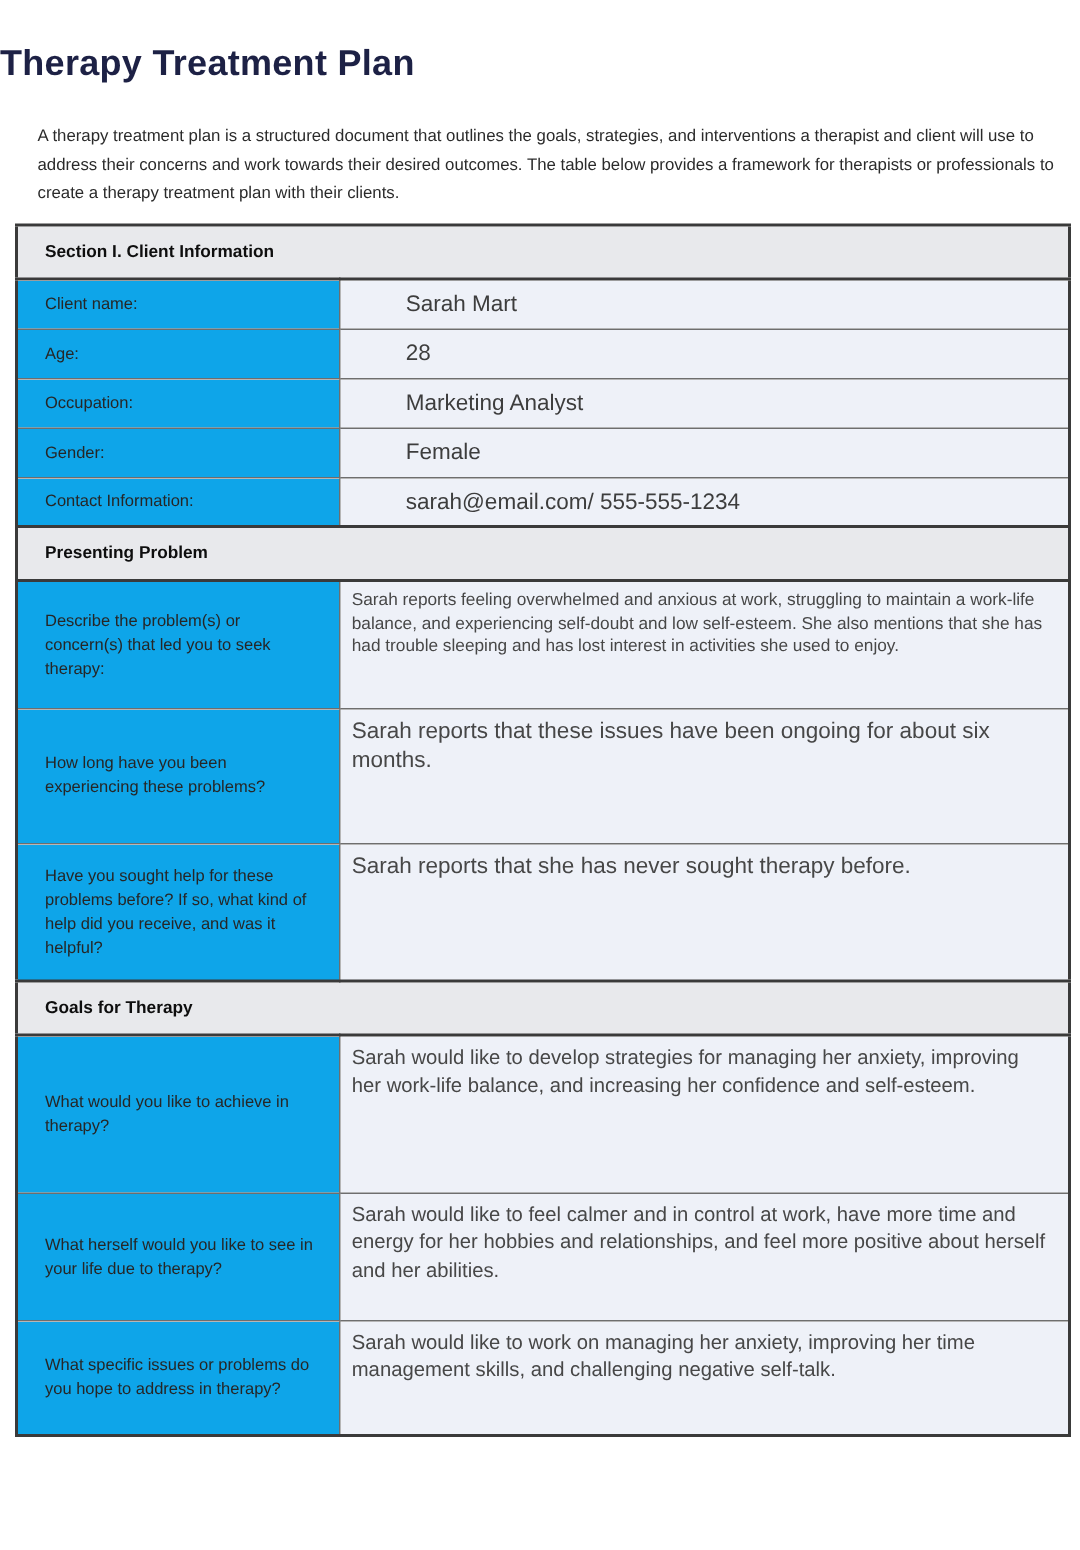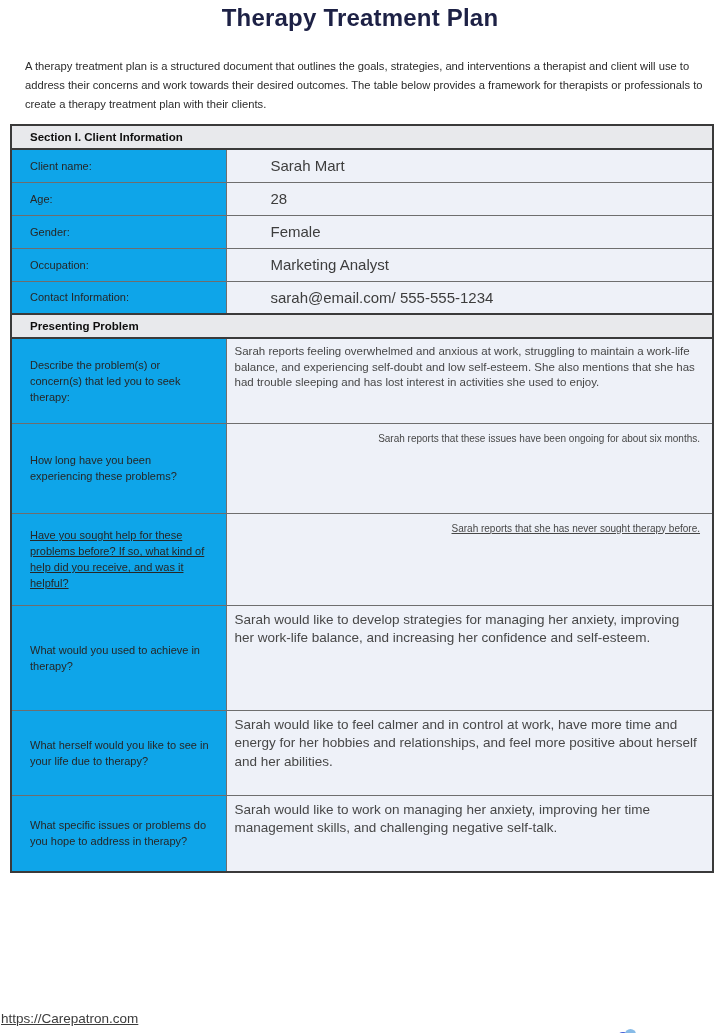--- a/index.html
+++ b/index.html
@@ -16,22 +16,22 @@
   html,body{width:720px;height:1033px;}
   body{
     background:#ffffff;
     font-family:"Liberation Sans", sans-serif;
     color:#222;
     overflow:hidden;
   }
   .page{position:relative;width:720px;height:1033px;background:#fff;}
 
   .page-title{
-    margin-top:4px;
-    text-align:center;
+    margin-top:29px;
+    text-align:left;
     font-size:24px;
     font-weight:bold;
     color:var(--title-color);
     letter-spacing:0.2px;
   }
 
   .intro{
     margin:25px 18px 0 25px;
     width:680px;
     font-size:11.2px;
@@ -47,21 +47,21 @@
     border:2px solid var(--border-dark);
   }
   table.plan td{
     border:1px solid var(--border-light);
     overflow:hidden;
   }
   col.c-label{width:215px;}
   col.c-value{width:487px;}
 
   tr.sec-row td{
-    height:24px;
+    height:36px;
     background:var(--section-header-bg);
     font-weight:bold;
     font-size:11.5px;
     color:#0e0e0e;
     padding-left:18px;
     vertical-align:middle;
     border-top:2px solid var(--border-dark);
     border-bottom:2px solid var(--border-dark);
   }
 
@@ -79,28 +79,28 @@
     padding:2px 12px 2px 8px;
     vertical-align:middle;
   }
 
   tr.info-row td{height:33px;}
   tr.info-row td.value-cell{font-size:15px;color:#3d3d3d;padding-left:44px;}
 
   tr.q-row td.value-cell{vertical-align:top;padding-top:5px;}
   tr.row-p1 td{height:85px;}
   tr.row-p2 td{height:90px;}
-  tr.row-p3 td{height:92px;text-decoration:underline;}
+  tr.row-p3 td{height:92px;}
   tr.row-g1 td{height:105px;}
   tr.row-g2 td{height:85px;margin-top:21px;}
   tr.row-g3 td{height:77px;}
 
   tr.row-p1 td.value-cell{font-size:11.5px;line-height:15.5px;}
   tr.row-p2 td.value-cell,
-  tr.row-p3 td.value-cell{font-size:10px;line-height:19px;text-align:right;}
+  tr.row-p3 td.value-cell{font-size:15px;line-height:19px;}
   tr.row-g1 td.value-cell,
   tr.row-g2 td.value-cell,
   tr.row-g3 td.value-cell{font-size:13.5px;line-height:18.5px;}
 
   .footer-link{
     position:absolute;
     left:1px;
     top:1007px;
     font-size:13.5px;
     color:#3c3c3c;
@@ -171,26 +171,26 @@
 
     <tr class="info-row">
       <td class="label-cell">Client name:</td>
       <td class="value-cell">Sarah Mart</td>
     </tr>
     <tr class="info-row">
       <td class="label-cell">Age:</td>
       <td class="value-cell">28</td>
     </tr>
     <tr class="info-row">
+      <td class="label-cell">Occupation:</td>
+      <td class="value-cell">Marketing Analyst</td>
+    </tr>
+    <tr class="info-row">
       <td class="label-cell">Gender:</td>
       <td class="value-cell">Female</td>
-    </tr>
-    <tr class="info-row">
-      <td class="label-cell">Occupation:</td>
-      <td class="value-cell">Marketing Analyst</td>
     </tr>
     <tr class="info-row">
       <td class="label-cell">Contact Information:</td>
       <td class="value-cell">sarah@email.com/ 555-555-1234</td>
     </tr>
 
     <tr class="sec-row">
       <td colspan="2">Presenting Problem</td>
     </tr>
 
@@ -200,23 +200,26 @@
     </tr>
     <tr class="q-row row-p2">
       <td class="label-cell">How long have you been experiencing these problems?</td>
       <td class="value-cell">Sarah reports that these issues have been ongoing for about six months.</td>
     </tr>
     <tr class="q-row row-p3">
       <td class="label-cell">Have you sought help for these problems before? If so, what kind of help did you receive, and was it helpful?</td>
       <td class="value-cell">Sarah reports that she has never sought therapy before.</td>
     </tr>
 
+    <tr class="sec-row">
+      <td colspan="2">Goals for Therapy</td>
+    </tr>
 
     <tr class="q-row row-g1">
-      <td class="label-cell">What would you used to achieve in therapy?</td>
+      <td class="label-cell">What would you like to achieve in therapy?</td>
       <td class="value-cell">Sarah would like to develop strategies for managing her anxiety, improving her work-life balance, and increasing her confidence and self-esteem.</td>
     </tr>
     <tr class="q-row row-g2">
       <td class="label-cell">What herself would you like to see in your life due to therapy?</td>
       <td class="value-cell">Sarah would like to feel calmer and in control at work, have more time and energy for her hobbies and relationships, and feel more positive about herself and her abilities.</td>
     </tr>
     <tr class="q-row row-g3">
       <td class="label-cell">What specific issues or problems do you hope to address in therapy?</td>
       <td class="value-cell">Sarah would like to work on managing her anxiety, improving her time management skills, and challenging negative self-talk.</td>
     </tr>

